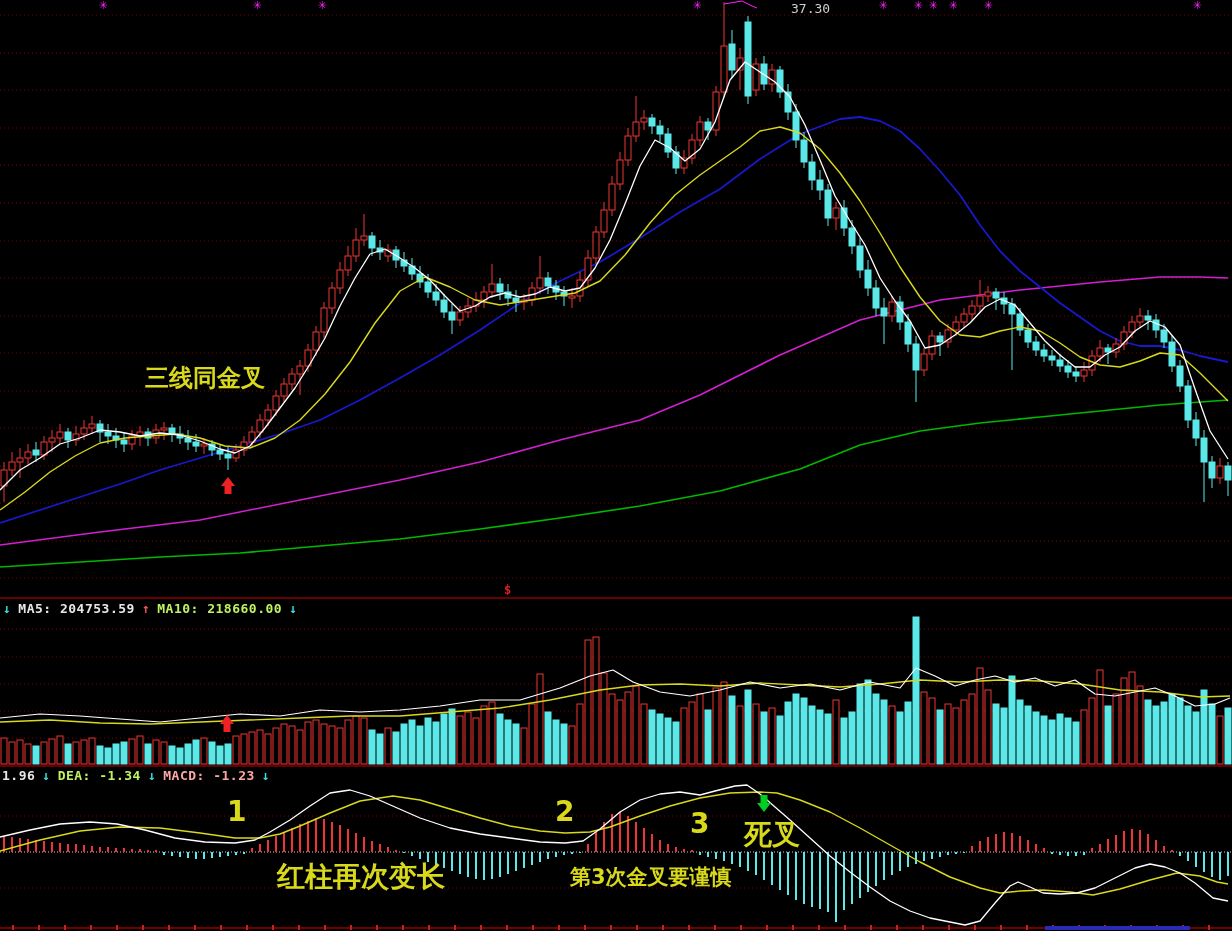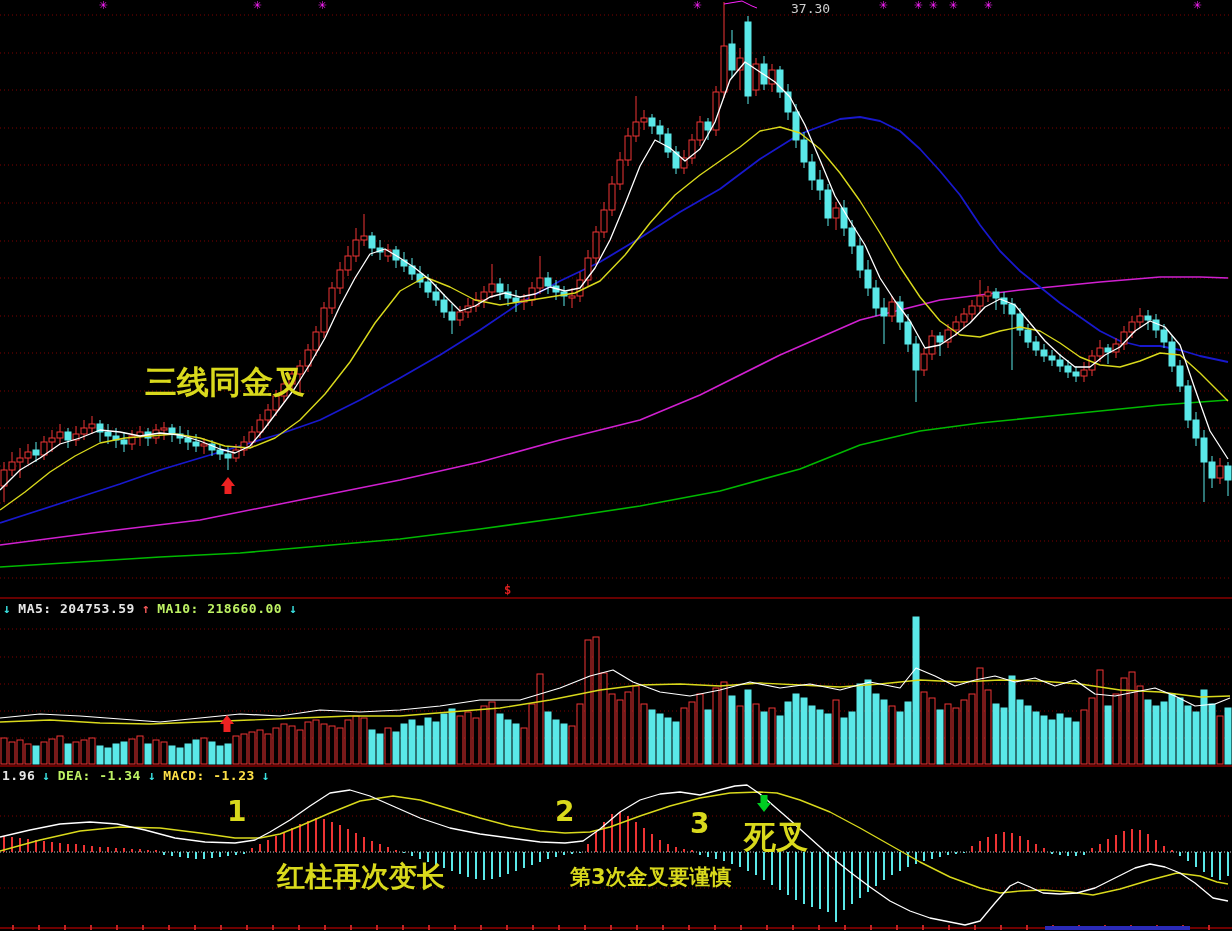--- a/index.html
+++ b/index.html
@@ -2,38 +2,38 @@
 <html><head>
 <meta charset="utf-8">
 <style>
   html,body{margin:0;padding:0;background:#000;}
   .stage{position:relative;width:1232px;height:931px;background:#000;overflow:hidden;
          font-family:"DejaVu Sans",sans-serif;}
   svg{position:absolute;left:0;top:0;}
   .lbl{position:absolute;white-space:nowrap;line-height:1;}
   .yellow{color:#d9d91c;font-weight:bold;}
   .peak-price{left:759px;top:1px;font:13px "DejaVu Sans Mono",monospace;color:#cfcfcf;margin-left:32px;}
-  .gc-note{left:145px;top:366px;font-size:32px;}
+  .gc-note{left:145px;top:366px;font-size:24px;}
   .num-1{left:227px;top:798px;font-size:28px;}
   .num-2{left:555px;top:798px;font-size:28px;}
   .num-3{left:690px;top:810px;font-size:28px;}
-  .death-note{left:744px;top:821px;font-size:32px;}
+  .death-note{left:744px;top:821px;font-size:28px;}
   .right-note{left:864px;top:797px;font-size:24px;}
   .red-note{left:277px;top:863px;font-size:28px;}
   .third-note{left:570px;top:867px;font-size:21px;}
   .split-marker{left:504px;top:583px;font:bold 12px "DejaVu Sans Mono",monospace;color:#e02020;}
   .hdr{position:absolute;display:flex;gap:7px;align-items:center;
        font:bold 13px "DejaVu Sans Mono",monospace;letter-spacing:.5px;}
   .hdr-vol{left:3px;top:601px;}
   .hdr-macd{left:2px;top:768px;}
   .c-cyan{color:#39dede;}
   .c-white{color:#e6e6e6;}
   .c-red{color:#f05858;}
   .c-yel{color:#bef264;text-align:right;}
-  .c-mag{color:#fde047;}
+  .c-mag{color:#fca5a5;}
 </style>
 </head>
 <body>
 
 <div class="stage">
   <svg id="k" width="1232" height="931" viewBox="0 0 1232 931">
     <g id="g-grid">
         <line x1="0" y1="15" x2="1232" y2="15" stroke="#7e0000" stroke-width="1" stroke-dasharray="1,3"></line>
         <line x1="0" y1="53" x2="1232" y2="53" stroke="#7e0000" stroke-width="1" stroke-dasharray="1,3"></line>
         <line x1="0" y1="90" x2="1232" y2="90" stroke="#7e0000" stroke-width="1" stroke-dasharray="1,3"></line>

